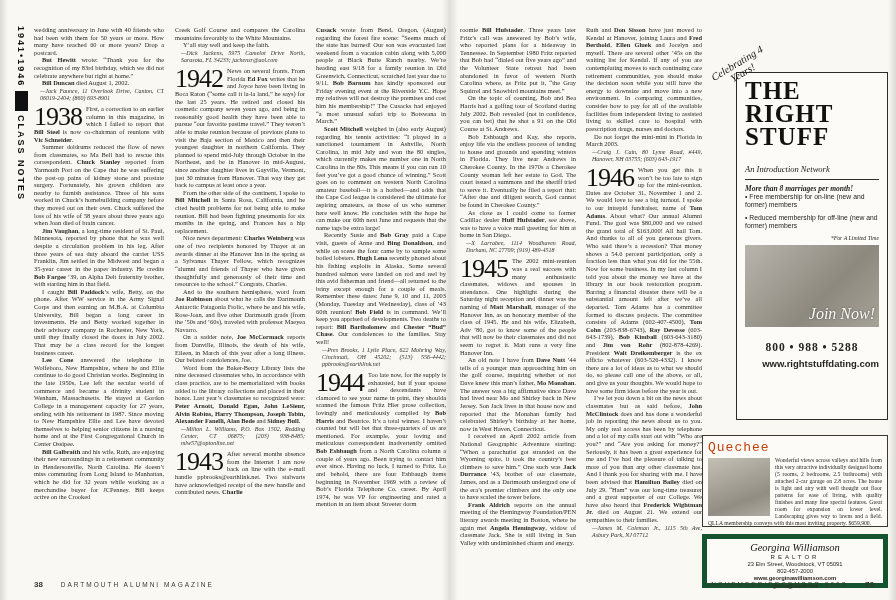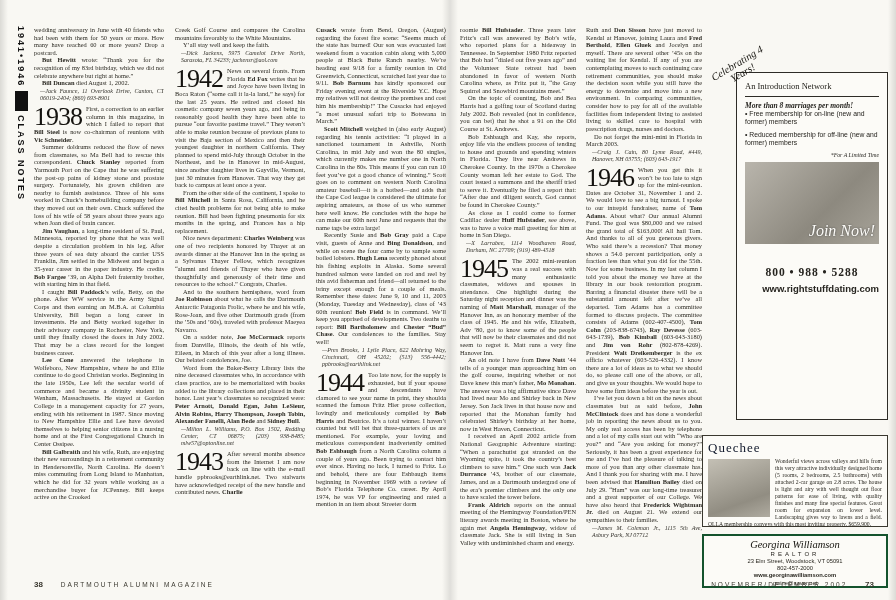--- a/index.html
+++ b/index.html
@@ -39,37 +39,37 @@
   .footer-right{right:22px;text-align:right;}
   .pagenum{font-weight:bold;font-size:8px;letter-spacing:0;margin:0 14px 0 0;}
   .footer-right .pagenum{margin:0 0 0 14px;text-align:center;}
 
   
   .ads{position:absolute;left:252px;top:20px;width:188px;height:568px;}
   .ad-rightstuff{position:absolute;top:52px;left:34px;width:152px;height:348px;border:1px solid #2e2c27;background:#fcfbf7;padding:6px 8px;box-sizing:border-box;}
   .banner{position:absolute;top:-16px;left:-36px;width:78px;transform:rotate(-31deg);
     font-style:italic;font-size:10.5px;line-height:11px;text-align:center;color:#1c1a15;}
   .rs-title div{font-weight:bold;font-size:25px;line-height:23px;letter-spacing:1px;color:#14120d;}
-  .rs-sub{font-size:8.5px;margin-top:2px;color:#23211b;}
+  .rs-sub{font-size:8.5px;margin-top:16px;color:#23211b;font-style:italic;}
   .rs-rule{height:1px;background:#2e2c27;margin:5px 0 4px;}
   .rs-tag{font-style:italic;font-weight:bold;font-size:7.5px;}
   .rs-bullets div{font-family:"Liberation Sans",sans-serif;font-size:6.8px;line-height:1.25;margin-bottom:4px;}
   .rs-bullets div::before{content:"• ";font-weight:bold;}
   .rs-note{font-size:5.8px;text-align:right;font-style:italic;margin:1px 0 4px;}
   .rs-photo{position:relative;width:100%;height:82px;background:linear-gradient(135deg,#b9b5ac,#8d897f 60%,#a7a399);}
   .rs-cta{position:absolute;right:4px;bottom:4px;font-style:italic;font-size:16px;color:#fdfcf8;text-shadow:0 0 2px #444;text-align:center;}
-  .rs-phone{font-weight:bold;font-size:11.5px;text-align:center;margin-top:22px;letter-spacing:1px;}
+  .rs-phone{font-weight:bold;font-size:11.5px;text-align:center;margin-top:14px;letter-spacing:1px;}
   .rs-url{font-weight:bold;font-size:9.5px;text-align:right;margin-top:5px;font-family:Liberation Sans, sans-serif;}
 
   .ad-quechee{position:absolute;top:415px;left:0;width:186px;height:92px;border:1px solid #3a382f;background:#fcfbf7;box-sizing:border-box;padding:4px 5px;}
-  .q-title{font-size:13px;letter-spacing:1px;color:#0f172a;margin-bottom:2px;}
+  .q-title{font-size:13px;letter-spacing:1px;color:#c2410c;margin-bottom:2px;font-family:Liberation Mono, monospace;}
   .q-photo{float:left;width:62px;height:58px;margin:1px 5px 1px 0;background:linear-gradient(160deg,#c4c0b5,#918d82 70%,#b0aca1);}
   .q-body{font-size:5.7px;line-height:1.22;text-align:justify;color:#2b2922;}
 
-  .ad-realtor{position:absolute;top:514px;left:0;width:186px;height:54px;border:2px solid #14532d;background:#fcfbf7;box-sizing:border-box;text-align:center;padding:3px 4px;}
+  .ad-realtor{position:absolute;top:514px;left:0;width:186px;height:54px;border:5px solid #14532d;background:#fcfbf7;box-sizing:border-box;text-align:center;padding:3px 4px;}
   .r-name{font-style:italic;font-size:10.5px;color:#14120d;}
   .r-title{font-size:6px;letter-spacing:3px;font-family:"Liberation Sans",sans-serif;margin:1px 0;}
   .r-line{font-size:5.8px;line-height:1.25;font-family:"Liberation Sans",sans-serif;color:#2b2922;}
   .r-line.b{font-weight:bold;}
 </style>
 </head>
 <body>
 
 <div class="spread">
   <div class="edge-l"></div>
@@ -143,20 +143,25 @@
           <div class="section-start"><span class="yearnum">1946</span>When you get this it won’t be too late to sign up for the mini-reunion. Dates are October 31, November 1 and 2. We would love to see a big turnout. I spoke to our intrepid fundraiser, name of <b>Tom Adams</b>. About what? Our annual Alumni Fund. The goal was $80,000 and we raised the grand total of $163,000! All hail Tom. And thanks to all of you generous givers. Who said there’s a recession? That money shows a 54.6 percent participation, only a fraction less than what you did for the 55th. Now for some business. In my last column I told you about the money we have at the library in our book restoration program. Barring a financial disaster there will be a substantial amount left after we’ve all departed. Tom Adams has a committee formed to discuss projects. The committee consists of Adams (602-407-4500), <b>Tom Cohn</b> (203-838-6743), <b>Ray Devesse</b> (603-643-1739), <b>Bob Kimball</b> (603-643-3180) and <b>Jim von Rohr</b> (802-878-4269). President <b>Walt Dreikemberger</b> is the ex officio whatever (603-526-4332). I know there are a lot of ideas as to what we should do, so please call one of the above, or all, and give us your thoughts. We would hope to have some firm ideas before the year is out.</div>
           <p class="p">I’ve let you down a bit on the news about classmates but as said before, <b>John McClintock</b> does and has done a wonderful job in reporting the news about us to you. My only real access has been by telephone and a lot of my calls start out with “Who are you?” and “Are you asking for money?” Seriously, it has been a great experience for me and I’ve had the pleasure of talking to more of you than any other classmate has. And I thank you for sharing with me. I have been advised that <b>Hamilton Bailey</b> died on July 29. “Ham” was our long-time treasurer and a great supporter of our College. We have also heard that <b>Frederick Wightman Jr.</b> died on August 21. We extend our sympathies to their families.</p>
           <p class="sig">—James M. Coleman Jr., 1115 5th Ave, Asbury Park, NJ 07712</p>
         </div>
     </div>
 
     <div class="ads">
 
       <div class="ad-rightstuff">
         <div class="banner">Celebrating 4 Years!</div>
+        <div class="rs-title">
+            <div>THE</div>
+            <div>RIGHT</div>
+            <div>STUFF</div>
+          </div>
         <div class="rs-sub">An Introduction Network</div>
         <div class="rs-rule"></div>
         <div class="rs-tag">More than 8 marriages per month!</div>
         <div class="rs-bullets">
             <div>Free membership for on-line (new and former) members</div>
             <div>Reduced membership for off-line (new and former) members</div>
           </div>
         <div class="rs-note">*For A Limited Time</div>
         <div class="rs-photo">
           <span class="rs-cta">Join Now!</span>

